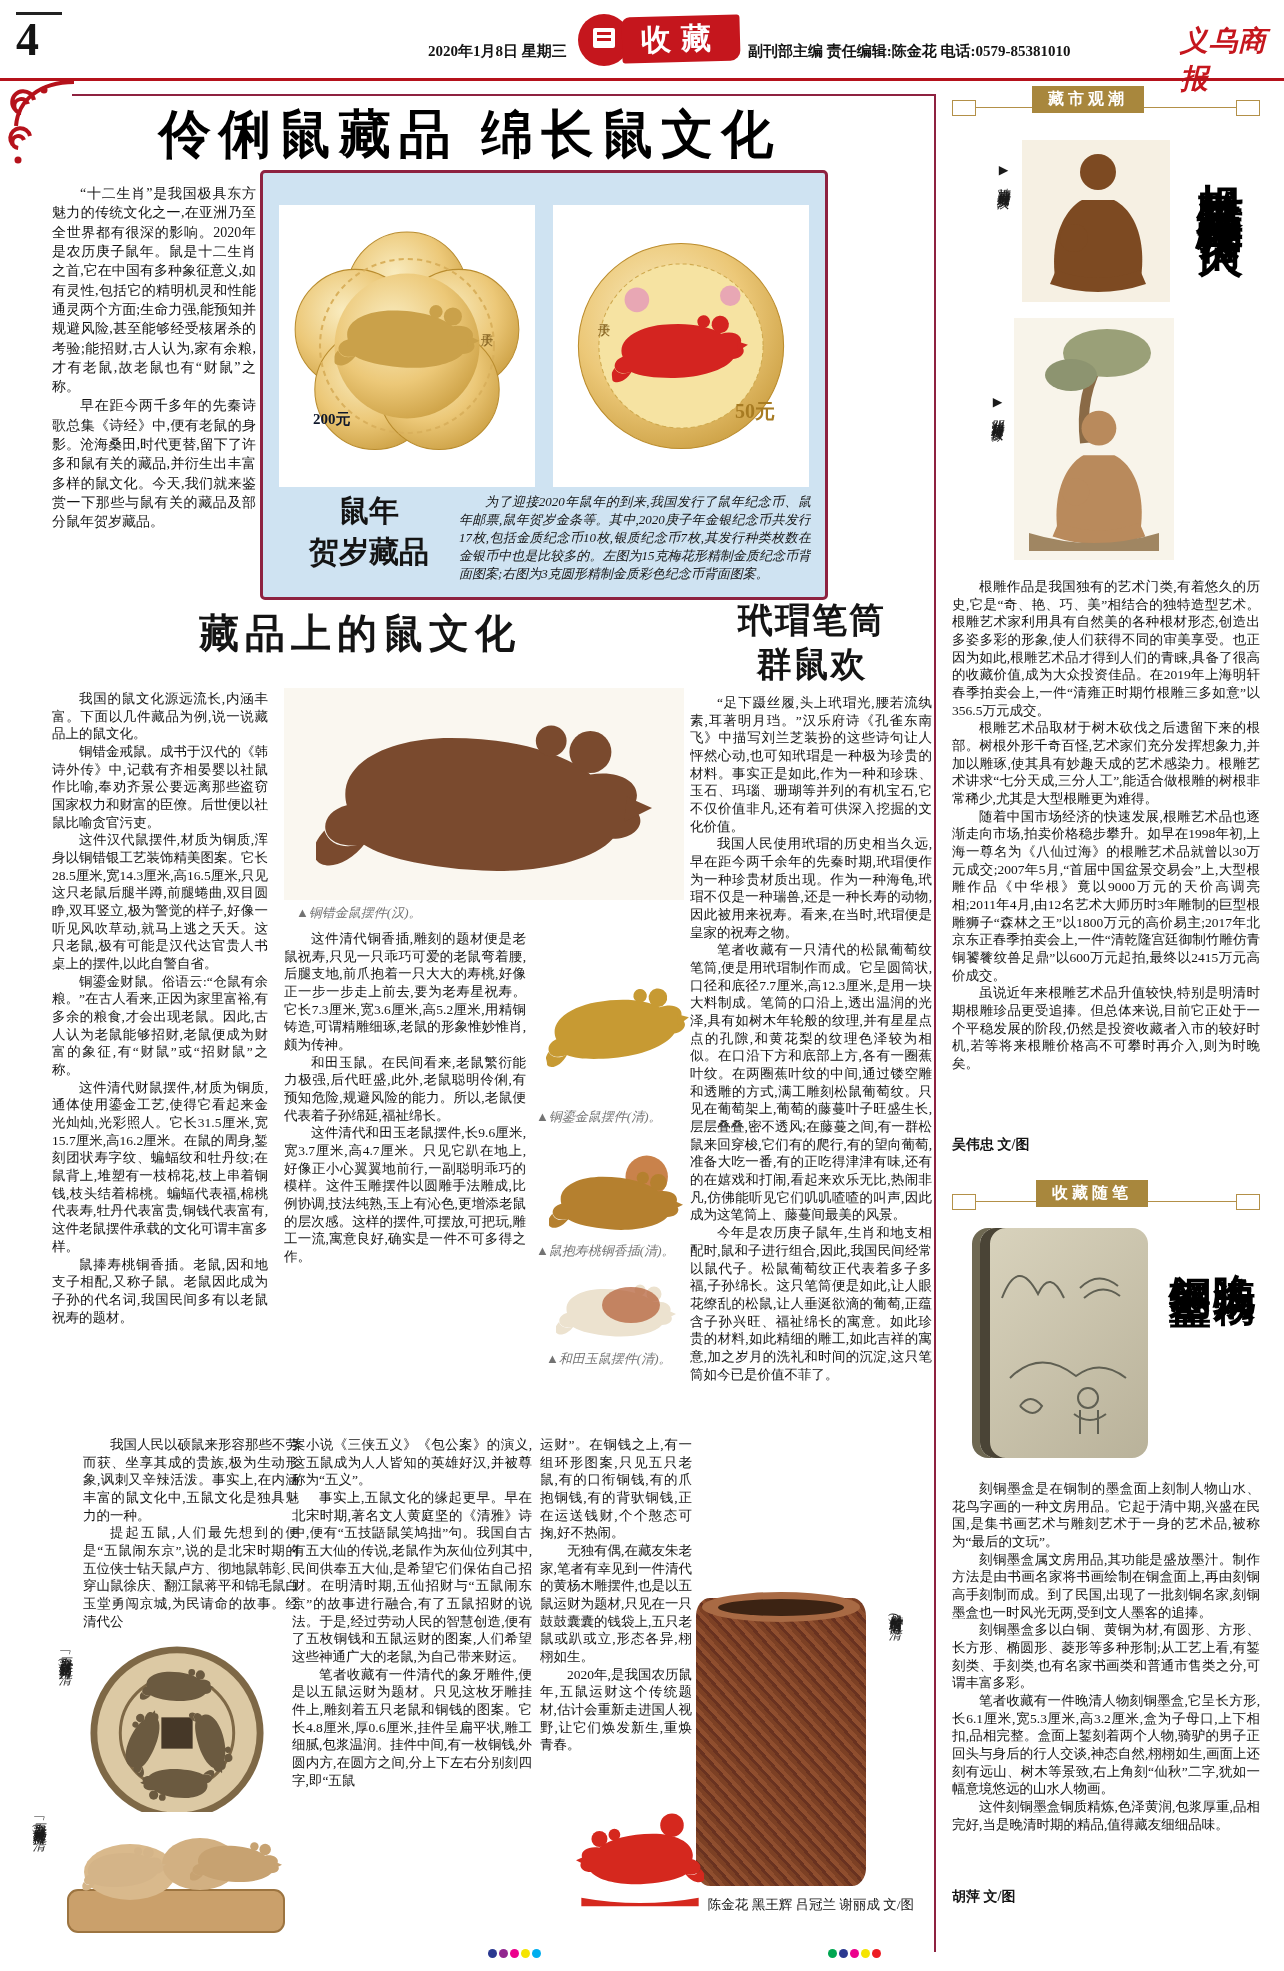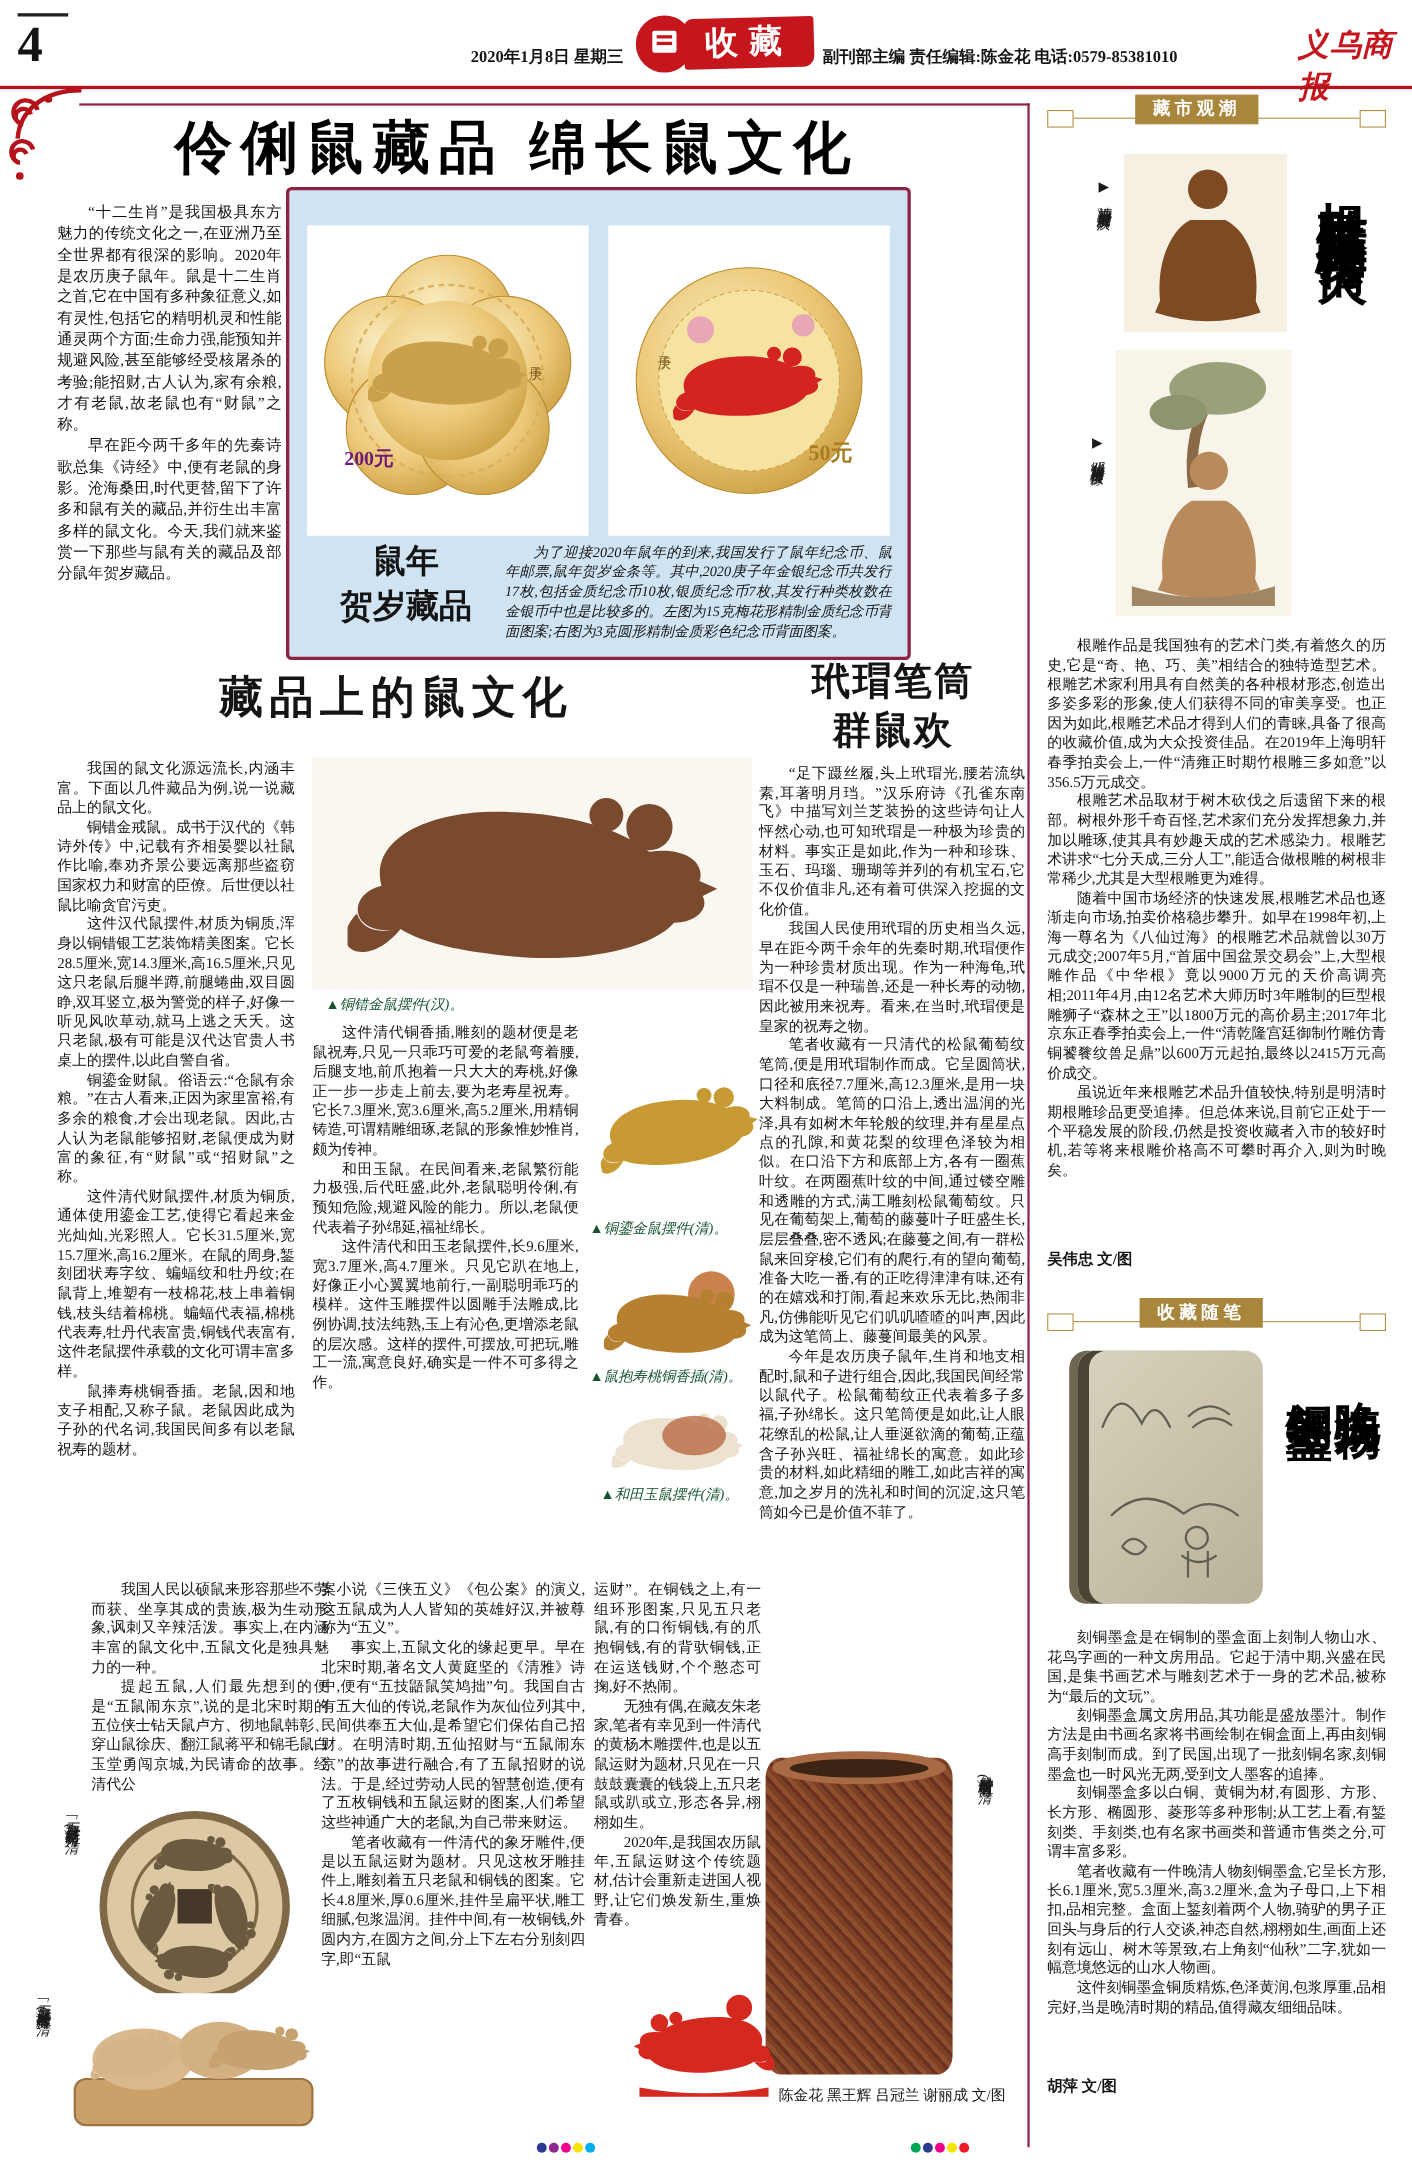--- a/index.html
+++ b/index.html
@@ -3,21 +3,21 @@
 <meta charset="utf-8">
 <style>
   html,body{margin:0;padding:0;background:#888;}
   #page{position:relative;width:1284px;height:1971px;background:#fff;margin:0 auto;overflow:hidden;
         font-family:"Liberation Serif","DejaVu Serif",serif;color:#141414;}
   .abs{position:absolute;}
   .hei{font-family:"Liberation Sans","DejaVu Sans",sans-serif;font-weight:bold;}
   .bt{font-size:13.5px;line-height:1.31;text-align:justify;overflow:hidden;}
   .bt p{margin:0;text-indent:2em;}
   .bt p.noind{text-indent:0;}
-  .cap{font-style:italic;font-size:13px;color:#14532d;white-space:nowrap;}
+  .cap{font-style:italic;font-size:13px;color:#737373;white-space:nowrap;}
   .vcap{writing-mode:vertical-rl;font-style:italic;font-size:12.5px;color:#1a1a1a;letter-spacing:1px;overflow:hidden;}
   .author{font-weight:bold;font-size:14px;text-align:left;padding-right:10px;}
   .tagbox{background:#a8873d;color:#fff;font-size:16px;letter-spacing:4px;padding:3px 16px;
           font-family:"Liberation Sans",sans-serif;font-weight:bold;z-index:3;}
   .goldline{border-top:1px solid #b39048;height:0;}
   .bracket{width:22px;height:14px;border:1px solid #b39048;background:#fff;}
   .photo{background:#faf7f0;display:flex;align-items:center;justify-content:center;overflow:hidden;}
   .dot{display:inline-block;width:9px;height:9px;border-radius:50%;margin-right:2px;}
   .vhead{writing-mode:vertical-rl;font-family:"Liberation Sans",sans-serif;font-weight:bold;color:#000;}
   svg{display:block;}
@@ -92,21 +92,21 @@
           <circle cx="112" cy="60" r="58" fill="url(#goldg)"></circle>
           <circle cx="62" cy="96" r="58" fill="url(#goldg)"></circle>
           <circle cx="162" cy="96" r="58" fill="url(#goldg)"></circle>
           <circle cx="81" cy="154" r="58" fill="url(#goldg)"></circle>
           <circle cx="143" cy="154" r="58" fill="url(#goldg)"></circle>
           <circle cx="112" cy="112" r="70" fill="url(#goldg)" stroke="none"></circle>
         </g>
         <circle cx="112" cy="112" r="84" fill="none" stroke="#d9b05c" stroke-width="2" stroke-dasharray="5 4"></circle>
         <use href="#sym-rat" x="42" y="60" width="140" height="82" fill="#caa14a"></use>
       </svg>
-      <div class="abs" style="left:34px;bottom:58px;font-size:18px;font-weight:bold;color:#701a75;">200元</div>
+      <div class="abs" style="left:34px;bottom:58px;font-size:15px;font-weight:bold;color:#0f172a;">200元</div>
       <div class="abs vcap" style="right:40px;top:118px;height:60px;font-style:normal;color:#8c6a28;">庚子</div>
     </div>
     <div class="abs photo" style="left:290px;top:32px;width:256px;height:282px;background:#fff;">
       <svg width="236" height="236" viewBox="0 0 230 230">
         <circle cx="115" cy="115" r="100" fill="url(#goldg)" stroke="#bb8c2c"></circle>
         <circle cx="115" cy="115" r="80" fill="#f6e3a2" stroke="#cfa94e" stroke-dasharray="4 3"></circle>
         <circle cx="72" cy="70" r="12" fill="#e8a7b4"></circle>
           <circle cx="163" cy="66" r="10" fill="#e8a7b4"></circle>
         <use href="#sym-rat" x="45" y="75" width="135" height="80" fill="#d42420" transform="rotate(-6 115 115)"></use>
       </svg>

